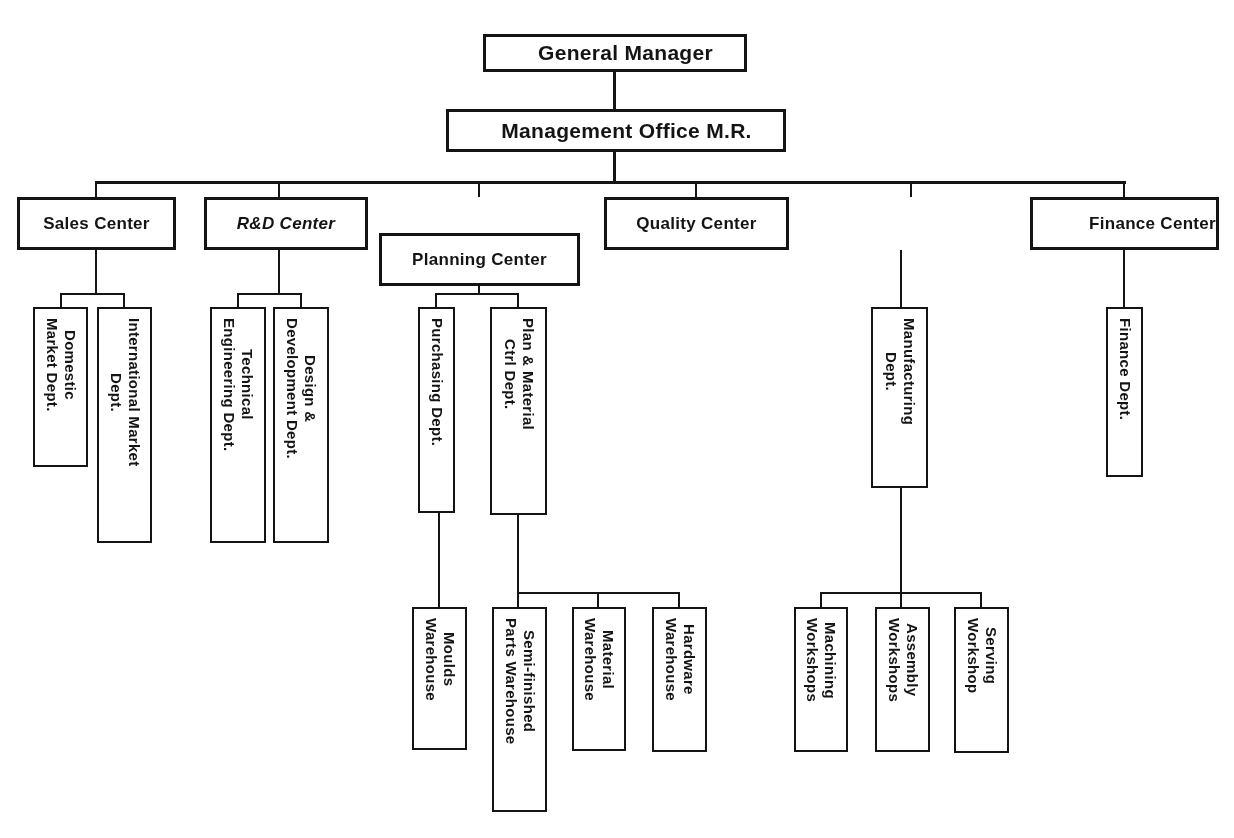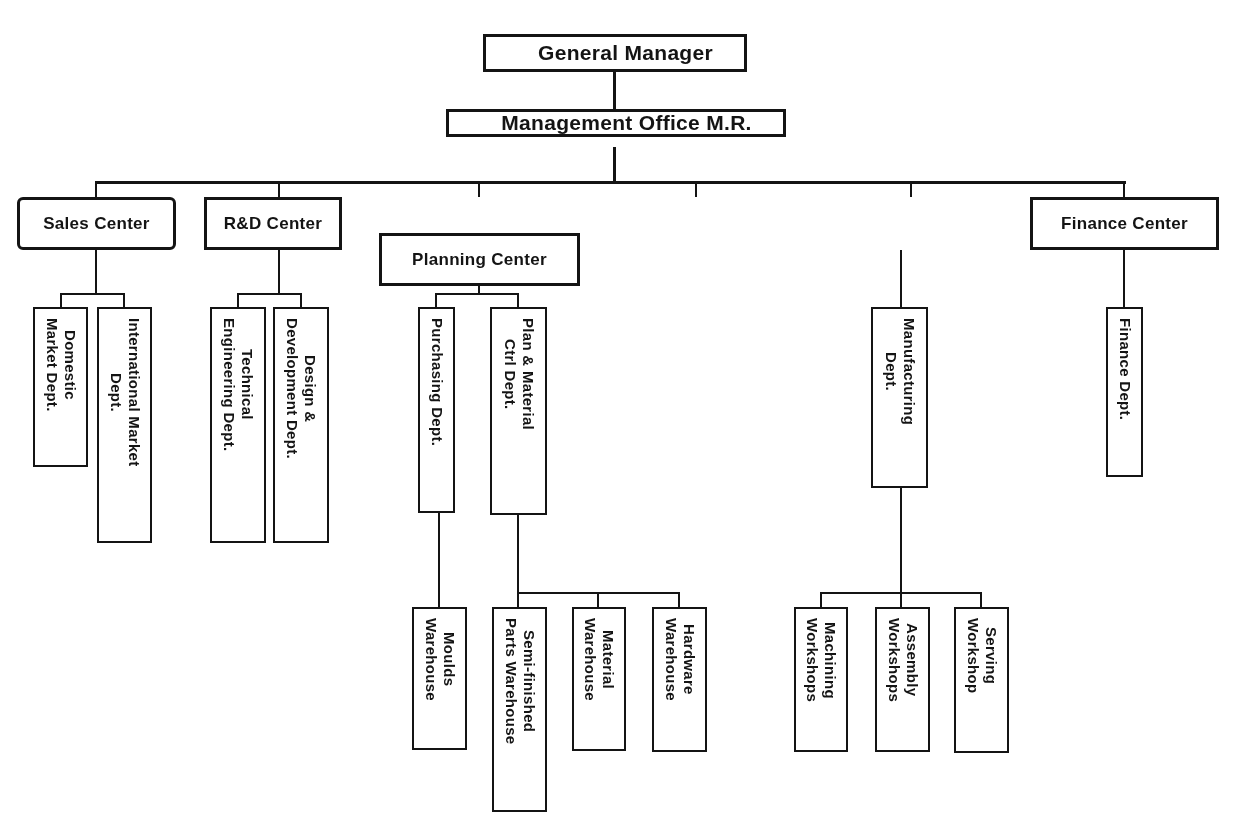--- a/index.html
+++ b/index.html
@@ -44,27 +44,27 @@
     line-height: 1.2;
     padding-top: 9px;
     font-weight: 700;
     letter-spacing: 0.3px;
   }
   
   .ln { position: absolute; background: #141414; }
 
   
   #n-gm        { left: 483px;  top: 34px;  width: 264px; height: 38px; }
-  #n-mo        { left: 446px;  top: 109px; width: 340px; height: 28px; }
-  #n-sales     { left: 17px;   top: 197px; width: 159px; height: 53px; border-radius: 6px; }
-  #n-rd        { left: 204px;  top: 197px; width: 138px; height: 53px; }
+  #n-mo        { left: 446px;  top: 109px; width: 340px; height: 43px; }
+  #n-sales     { left: 17px;   top: 197px; width: 159px; height: 53px; }
+  #n-rd        { left: 204px;  top: 197px; width: 164px; height: 53px; font-style: italic; }
   #n-planning  { left: 379px;  top: 197px; width: 201px; height: 53px; margin-top: 36px; }
   #n-quality   { left: 604px;  top: 197px; width: 185px; height: 53px; }
   #n-mfg       { left: 818px;  top: 197px; width: 186px; height: 53px; }
-  #n-finance   { left: 1030px; top: 197px; width: 189px; height: 53px; }
+  #n-finance   { left: 1030px; top: 197px; width: 189px; height: 53px; justify-content: flex-end; }
 
   #n-domestic  { left: 33px;   top: 307px; width: 55px; height: 160px; }
   #n-intl      { left: 97px;   top: 307px; width: 55px; height: 236px; }
   #n-technical { left: 210px;  top: 307px; width: 56px; height: 236px; }
   #n-design    { left: 273px;  top: 307px; width: 56px; height: 236px; }
   #n-purchasing{ left: 418px;  top: 307px; width: 37px; height: 206px; }
   #n-planmat   { left: 490px;  top: 307px; width: 57px; height: 208px; }
   #n-mfgdept   { left: 871px;  top: 307px; width: 57px; height: 181px; }
   #n-findept   { left: 1106px; top: 307px; width: 37px; height: 170px; }
 
@@ -133,20 +133,23 @@
 
   <div class="node center-box" id="n-sales">
     <span>Sales Center</span>
   </div>
   <div class="node center-box" id="n-rd">
     <span>R&amp;D Center</span>
   </div>
   <div class="node center-box" id="n-planning">
     <span>Planning Center</span>
   </div>
+  <div class="node center-box" id="n-quality">
+    <span>Quality Center</span>
+  </div>
   <div class="node center-box" id="n-finance">
     <span>Finance Center</span>
   </div>
 
   <div class="node vbox" id="n-domestic">
     <span class="vlabel">Domestic
 Market Dept.</span>
   </div>
   <div class="node vbox" id="n-intl">
     <span class="vlabel">International Market

